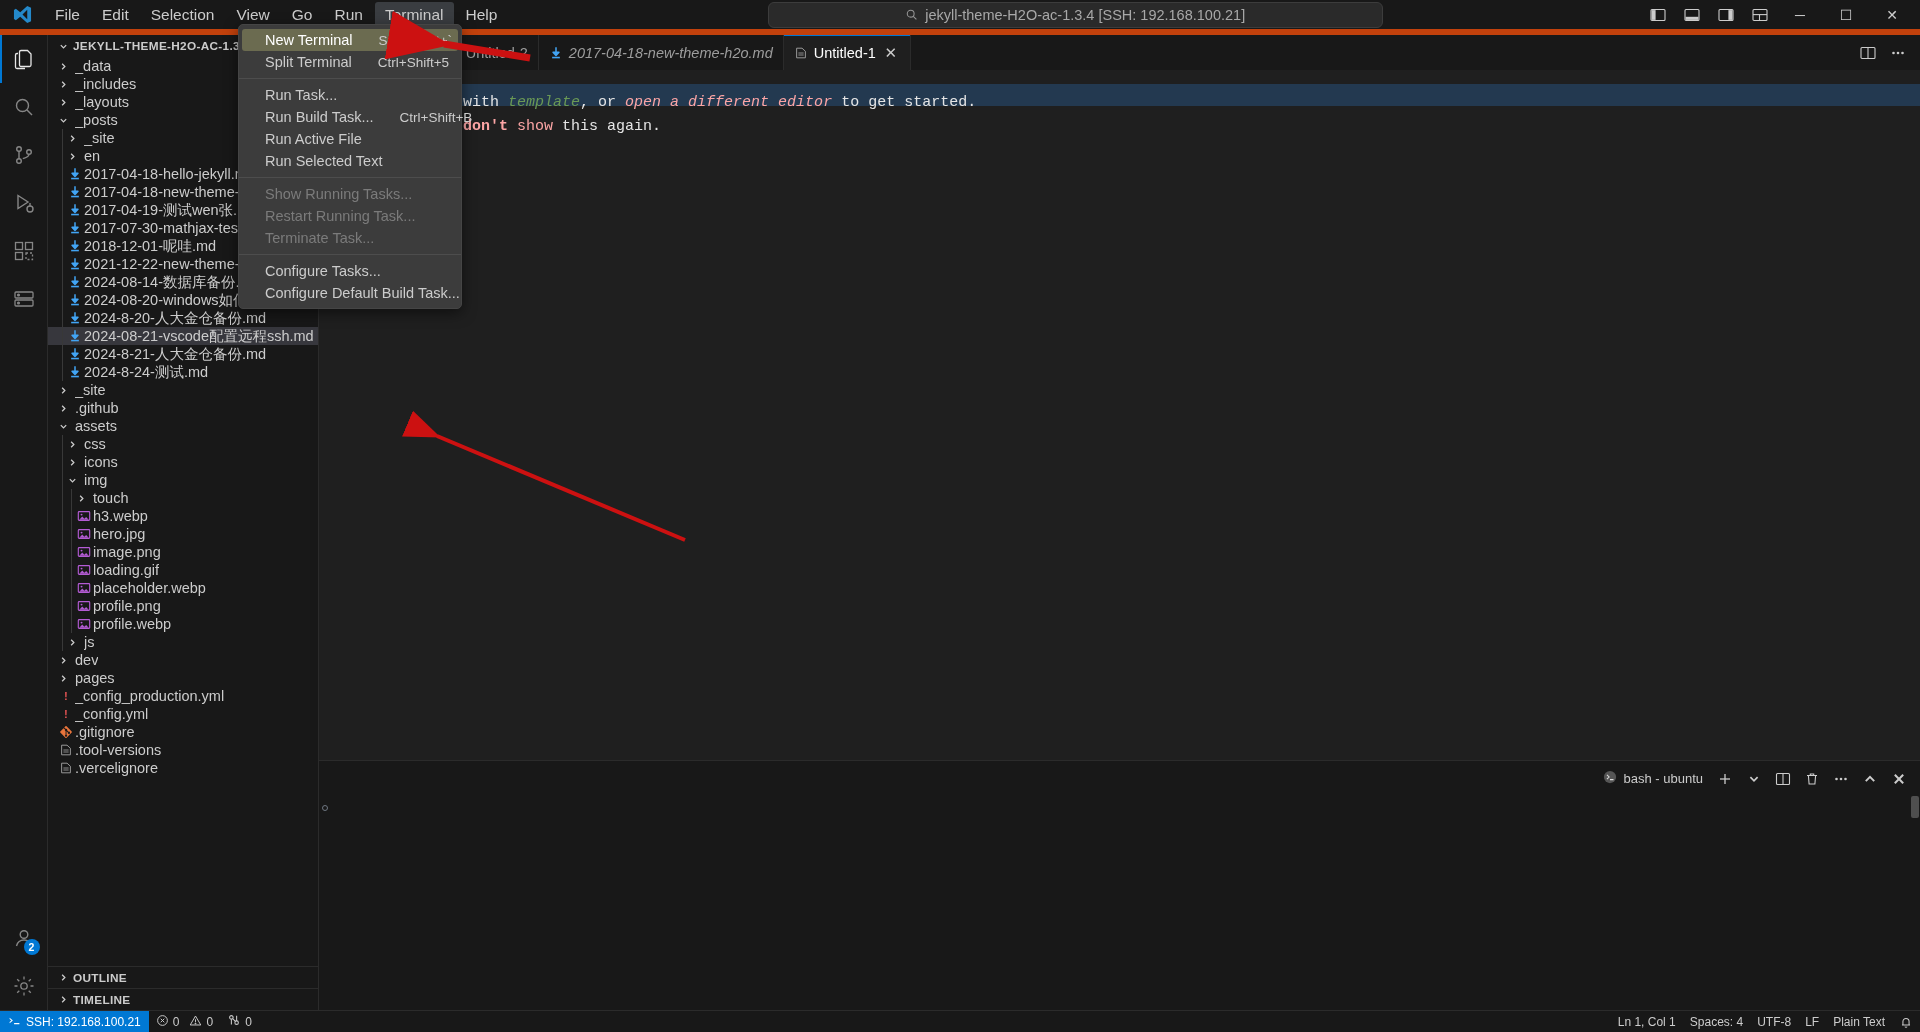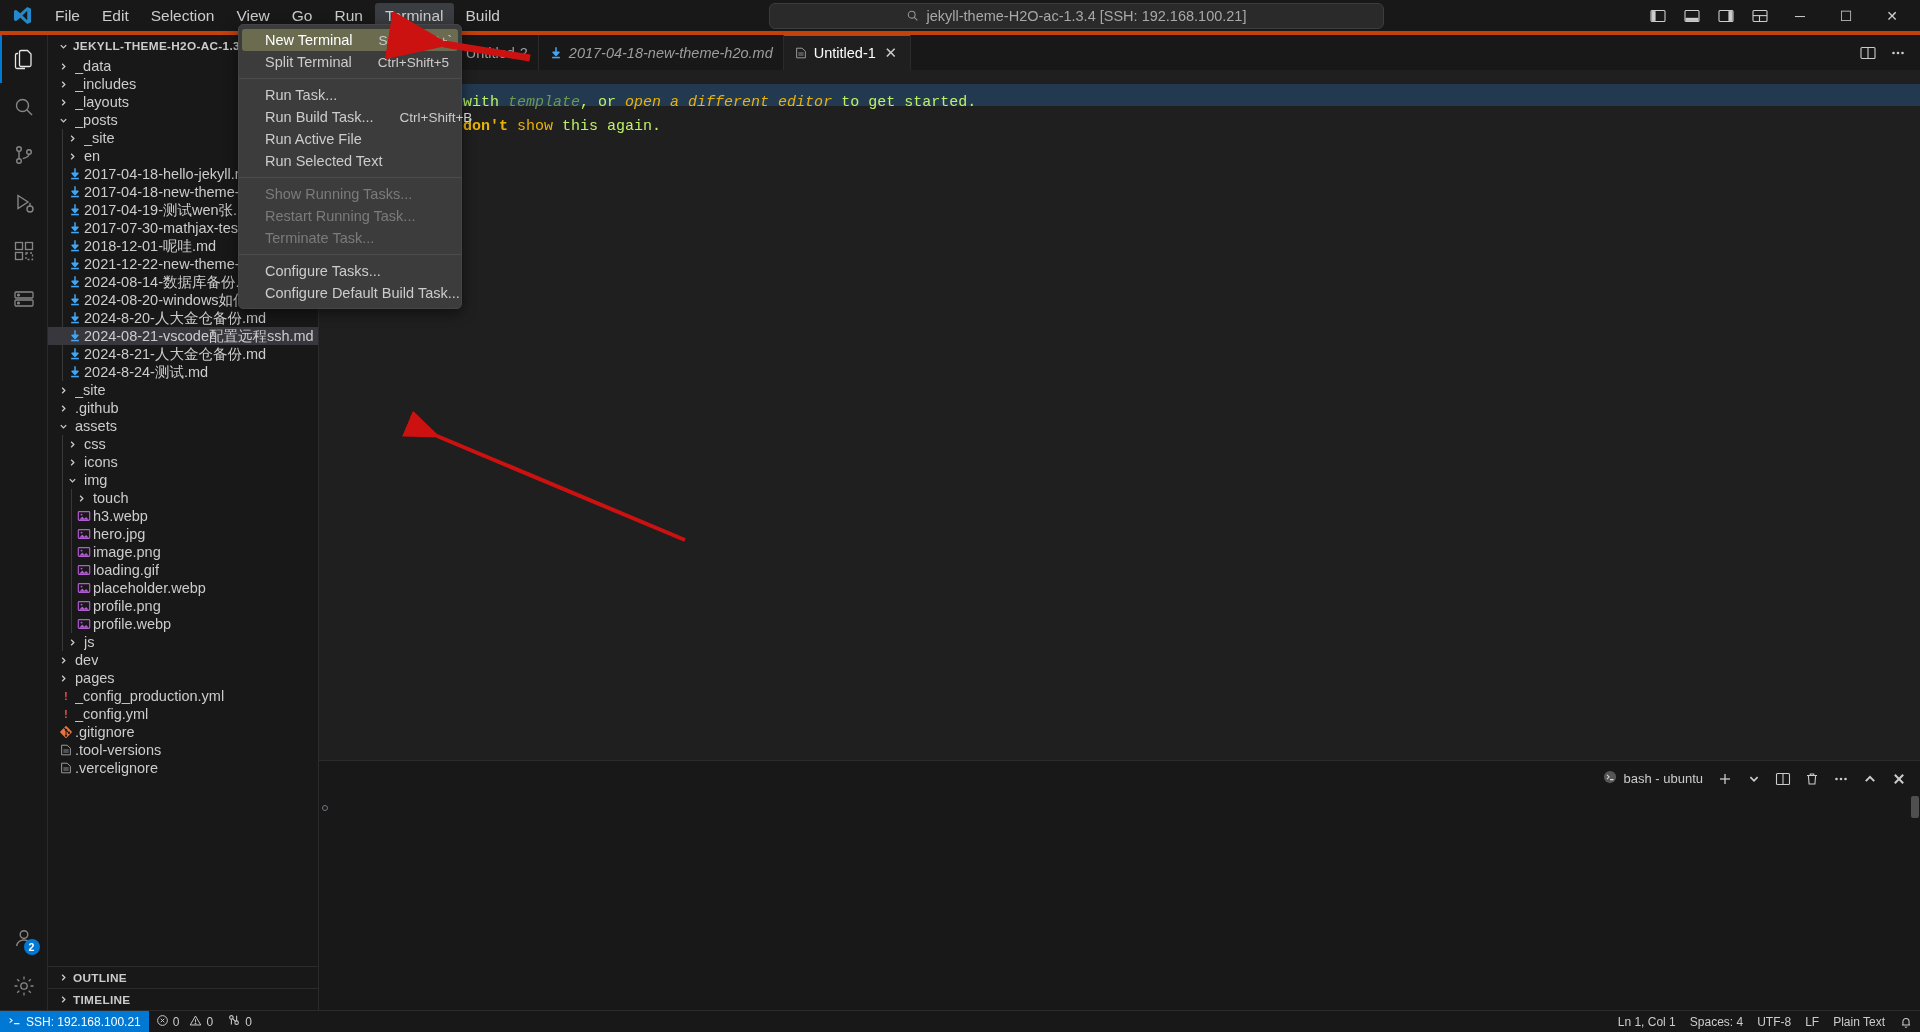--- a/index.html
+++ b/index.html
@@ -9,21 +9,21 @@
     font-family:"Liberation Sans", sans-serif;
     font-size:16px;
     color:#cccccc;
     -webkit-font-smoothing:antialiased;
   }
   .app { position:relative; width:1920px; height:1032px; display:flex; flex-direction:column; }
 
   
   .titlebar {
     height:35px; background:#181818; display:flex; align-items:center;
-    border-bottom:4px solid #c2410c; flex:0 0 35px; position:relative; z-index:30;
+    border-bottom:6px solid #c2410c; flex:0 0 35px; position:relative; z-index:30;
   }
   .vscode-logo { width:44px; display:flex; align-items:center; justify-content:center; }
   .vscode-logo svg { width:19px; height:19px; }
   .menubar { display:flex; align-items:center; height:100%; }
   .menu-item {
     padding:3px 10px; font-size:15.5px; color:#cccccc; cursor:default;
     line-height:19px; border-radius:3px; margin:0 1px;
   }
   .menu-item.active { background:#3a3d41; }
 
@@ -111,24 +111,24 @@
   .tab .tabicon { display:inline-flex; align-items:center; }
   .tab .tabicon svg { width:14px; height:14px; }
   .tab-close { width:18px; height:18px; display:inline-flex; align-items:center; justify-content:center; border-radius:4px; font-size:15px; color:#cccccc; }
   .tabs-right { display:flex; align-items:center; gap:2px; padding-right:8px; color:#cccccc; }
   .tab-action { width:28px; height:28px; display:flex; align-items:center; justify-content:center; border-radius:4px; cursor:pointer; }
 
   .editor { flex:1; position:relative; overflow:hidden; min-height:0; }
   .watermark-line { position:absolute; font-family:"Liberation Mono", monospace; font-size:15px; white-space:nowrap; }
   .wm1 { left:0; top:24px; }
   .wm2 { left:0; top:48px; }
-  .kw-blue { color:#eab308; }
+  .kw-blue { color:#fca5a5; }
   .kw-green { color:#6a9955; }
   .kw-italic { font-style:italic; }
-  .kw-grey { color:#bef264; }
+  .kw-grey { color:#e5e5e5; }
   .sel-band { position:absolute; left:0; right:0; top:14px; height:22px; background:#264f78; opacity:.55; }
 
   
   .panel { height:250px; background:#181818; border-top:1px solid #2b2b2b; display:flex; flex-direction:column; flex:0 0 250px; }
   .panelbar { height:35px; display:flex; align-items:center; padding:0 8px 0 14px; flex:0 0 35px; }
   .ptabs { display:flex; align-items:center; gap:0; height:100%; }
   .ptab {
     font-size:11.8px; letter-spacing:.55px; color:#9d9d9d; padding:0 10px; height:100%;
     display:flex; align-items:center; cursor:pointer; position:relative; text-transform:uppercase;
   }
@@ -189,21 +189,21 @@
         </svg>
     </div>
     <div class="menubar">
       <div class="menu-item">File</div>
       <div class="menu-item">Edit</div>
       <div class="menu-item">Selection</div>
       <div class="menu-item">View</div>
       <div class="menu-item">Go</div>
       <div class="menu-item">Run</div>
       <div class="menu-item active">Terminal</div>
-      <div class="menu-item">Build</div>
+      <div class="menu-item">Help</div>
     </div>
 
     <div class="title-center">
       <div class="cmd-center">
         <span class="sicon">
           <svg width="13" height="13" viewBox="0 0 16 16" fill="none" stroke="#a8a8a8" stroke-width="1.3">
               <circle cx="7" cy="7" r="4.2"></circle>
               <line x1="10.2" y1="10.2" x2="14" y2="14"></line>
             </svg>
         </span>

